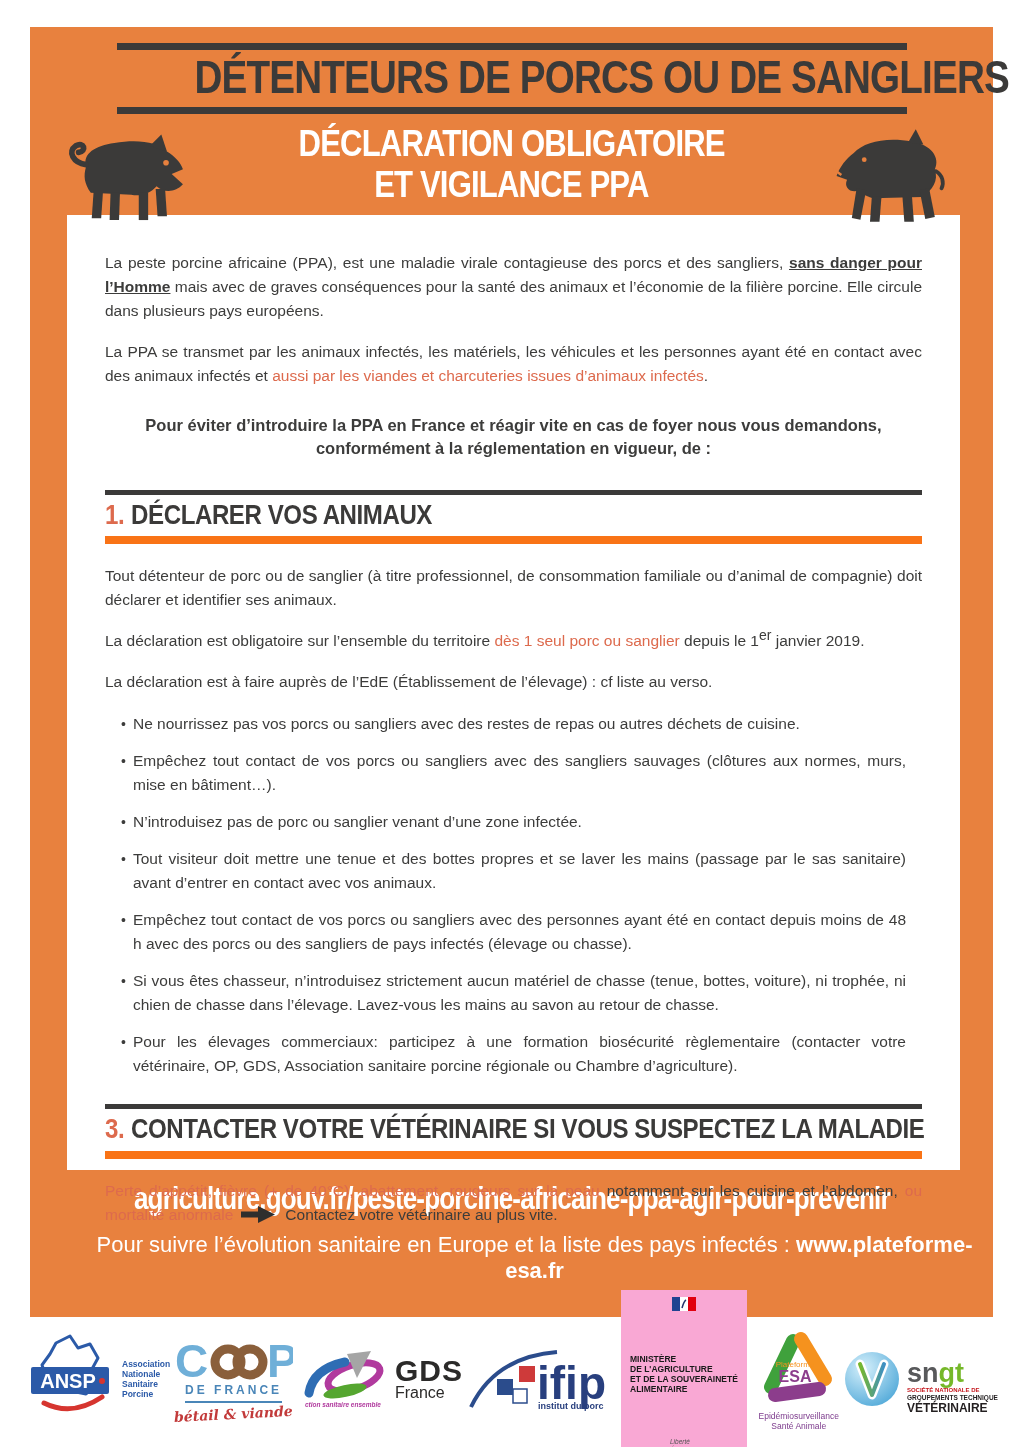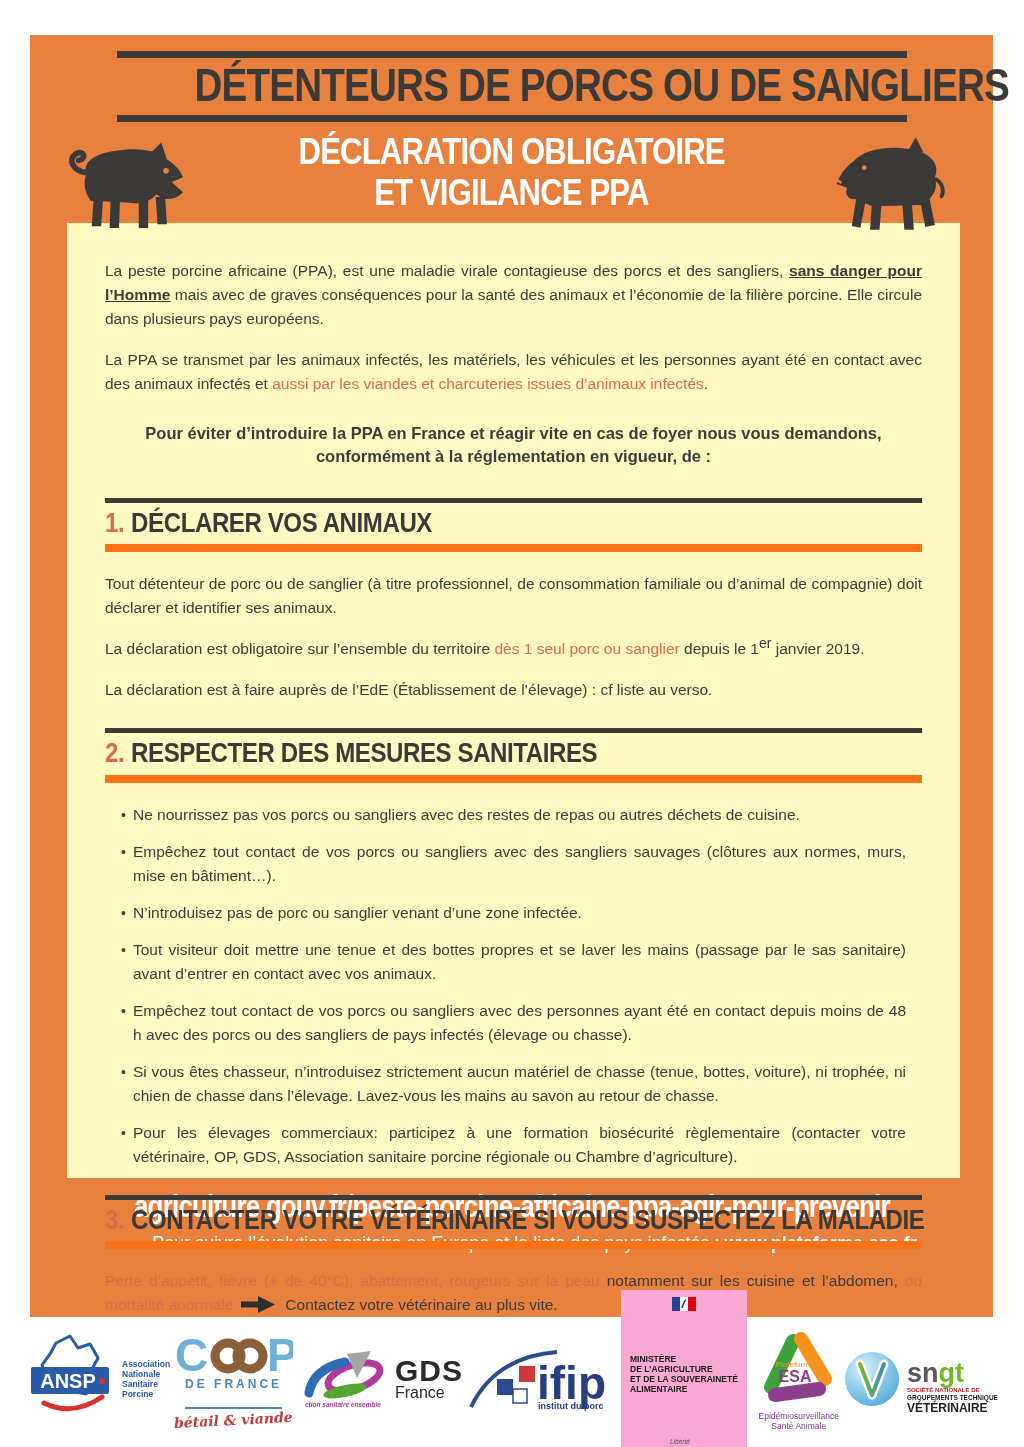--- a/index.html
+++ b/index.html
@@ -2,21 +2,21 @@
 <html><head>
 <meta charset="utf-8">
 <style>
   html,body{margin:0;padding:0;}
   body{
     width:1024px;height:1447px;position:relative;background:#ffffff;
     font-family:"Liberation Sans","DejaVu Sans",sans-serif;color:#3C3C3B;
     -webkit-font-smoothing:antialiased;overflow:hidden;
   }
   .poster{
-    position:absolute;left:30px;top:35px;width:963px;height:1290px;
+    position:absolute;left:30px;top:27px;width:963px;height:1290px;
     background:#E8813E;
   }
   
   .header{padding-top:16px;text-align:center;position:relative;z-index:1;}
   .h1wrap{
     margin:0 auto;width:790px;
     border-top:7px solid #3B3A39;border-bottom:7px solid #3B3A39;
     padding:3px 0 6px;
   }
   .h1wrap h1{
@@ -27,21 +27,21 @@
   .cond-left{display:inline-block;transform:scaleX(0.86);transform-origin:0 50%;letter-spacing:-0.5px;white-space:nowrap;}
   .subtitle{
     margin-top:10px;color:#ffffff;font-weight:800;font-size:37px;line-height:1.1;
   }
   .pig{position:absolute;z-index:3;}
   .pig-left{left:26px;top:100px;width:158px;height:94px;}
   .pig-right{left:798px;top:100px;width:124px;height:96px;}
   
   .content{
     position:absolute;left:37px;top:188px;width:893px;height:955px;
-    background:#fef9c3;box-sizing:border-box;padding:36px 38px 20px;z-index:2;
+    background:#ffffff;box-sizing:border-box;padding:36px 38px 20px;z-index:2;
   }
   .content p{margin:0 0 17px;font-size:15.5px;line-height:24px;text-align:justify;}
   .bold-underline{font-weight:bold;text-decoration:underline;}
   .hl{color:#DD6A4D;}
   .callout{
     margin:26px 0 30px;text-align:center;font-weight:bold;font-size:16.5px;line-height:23px;
   }
   .sec-head{
     border-top:5px solid #3B3A39;border-bottom:8px solid #f97316;
     padding:5px 0 7px;margin:26px 0 20px;
@@ -53,32 +53,32 @@
   .bullets{margin-top:18px;}
   .bullet{display:flex;margin:0 16px 13px;font-size:15.5px;line-height:24px;}
   .bullet::before{content:"•";flex:0 0 12px;color:#3C3C3B;font-size:14px;line-height:24px;}
   .bullet .btxt{flex:1;text-align:justify;}
   .final-line{margin-top:2px;}
   .arrow-wrap{display:inline-block;vertical-align:-3px;margin:0 10px 0 8px;}
   sup{font-size:14px;vertical-align:6px;line-height:0;}
   
   .footer{position:absolute;left:0;top:1155px;width:100%;text-align:center;color:#fff;}
   .footer-url{font-size:31px;font-weight:800;line-height:1.1;white-space:nowrap;}
-  .footer-sub{margin-top:9px;font-size:18px;padding-left:46px;}
+  .footer-sub{margin-top:16px;font-size:22px;padding-left:46px;}
   .footer-sub b{font-weight:800;}
   
   .logos{
     position:absolute;left:0;top:1317px;width:1024px;height:130px;background:#fff;
     display:flex;align-items:center;justify-content:space-between;
     box-sizing:border-box;padding:0 26px 6px;
   }
   .logo{display:flex;align-items:center;}
   .logo-ansp .ansp-lines{margin-left:4px;color:#2B5AA8;font-weight:bold;font-size:8.5px;line-height:10px;}
   .logo-coop{flex-direction:column;align-items:center;}
-  .coop-def{color:#4A86B8;font-weight:bold;font-size:12px;letter-spacing:3px;border-bottom:2px solid #4A86B8;padding-bottom:16px;margin-top:-2px;}
+  .coop-def{color:#4A86B8;font-weight:bold;font-size:12px;letter-spacing:3px;border-bottom:2px solid #4A86B8;padding-bottom:4px;margin-top:-2px;}
   .coop-bv{color:#C23A3A;font-style:italic;font-weight:bold;font-size:14px;font-family:"DejaVu Serif",serif;margin-top:3px;transform:rotate(-3deg);}
   .gds-col{display:flex;flex-direction:column;align-items:center;}
   .gds-cap{color:#B13A9E;font-size:6.5px;font-style:italic;font-weight:bold;margin-top:-2px;}
   .gds-txt{margin-left:6px;color:#2B2A29;}
   .gds-txt .g1{font-size:30px;font-weight:800;letter-spacing:1px;line-height:28px;}
   .gds-txt .g2{font-size:16px;line-height:16px;}
   .logo-ministere{background:#f9a8d4;padding:7px 9px;flex-direction:column;align-items:center;gap:40px;}
   .min-lines{color:#1A1A1A;font-weight:bold;font-size:8.5px;line-height:10px;margin-top:3px;}
   .min-motto{color:#555;font-style:italic;font-size:6.5px;line-height:8px;margin-top:4px;}
   .logo-esa{flex-direction:column;align-items:flex-end;}
@@ -139,23 +139,20 @@
       <div>conformément à la réglementation en vigueur, de :</div>
     </div>
 
     <div class="sec-head">
       <h2><span class="cond-left"><span class="sec-num">1.</span><span>DÉCLARER VOS ANIMAUX</span></span></h2>
     </div>
     <p>Tout détenteur de porc ou de sanglier (à titre professionnel, de consommation familiale ou d’animal de compagnie) doit déclarer et identifier ses animaux.</p>
     <p><span>La déclaration est obligatoire sur l’ensemble du territoire </span><span class="hl">dès 1 seul porc ou sanglier</span><span> depuis le 1</span><sup>er</sup><span> janvier 2019.</span></p>
     <p>La déclaration est à faire auprès de l’EdE (Établissement de l’élevage) : cf liste au verso.</p>
 
-    <div class="sec-head">
-      <h2><span class="cond-left"><span class="sec-num">2.</span><span>RESPECTER DES MESURES SANITAIRES</span></span></h2>
-    </div>
     <div class="bullets">
       <div class="bullet">
           <span class="btxt">Ne nourrissez pas vos porcs ou sangliers avec des restes de repas ou autres déchets de cuisine.</span>
         </div>
       <div class="bullet">
           <span class="btxt">Empêchez tout contact de vos porcs ou sangliers avec des sangliers sauvages (clôtures aux normes, murs, mise en bâtiment…).</span>
         </div>
       <div class="bullet">
           <span class="btxt">N’introduisez pas de porc ou sanglier venant d’une zone infectée.</span>
         </div>

